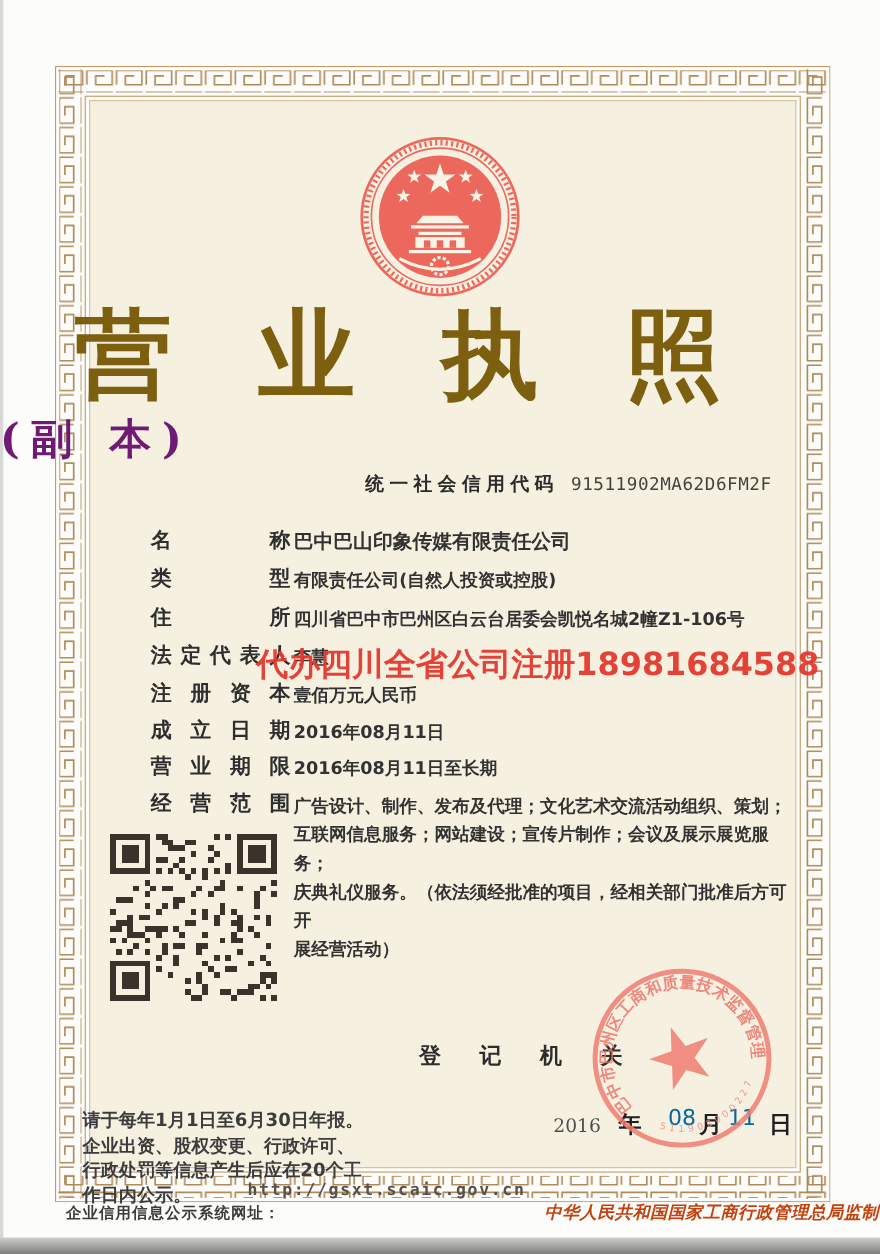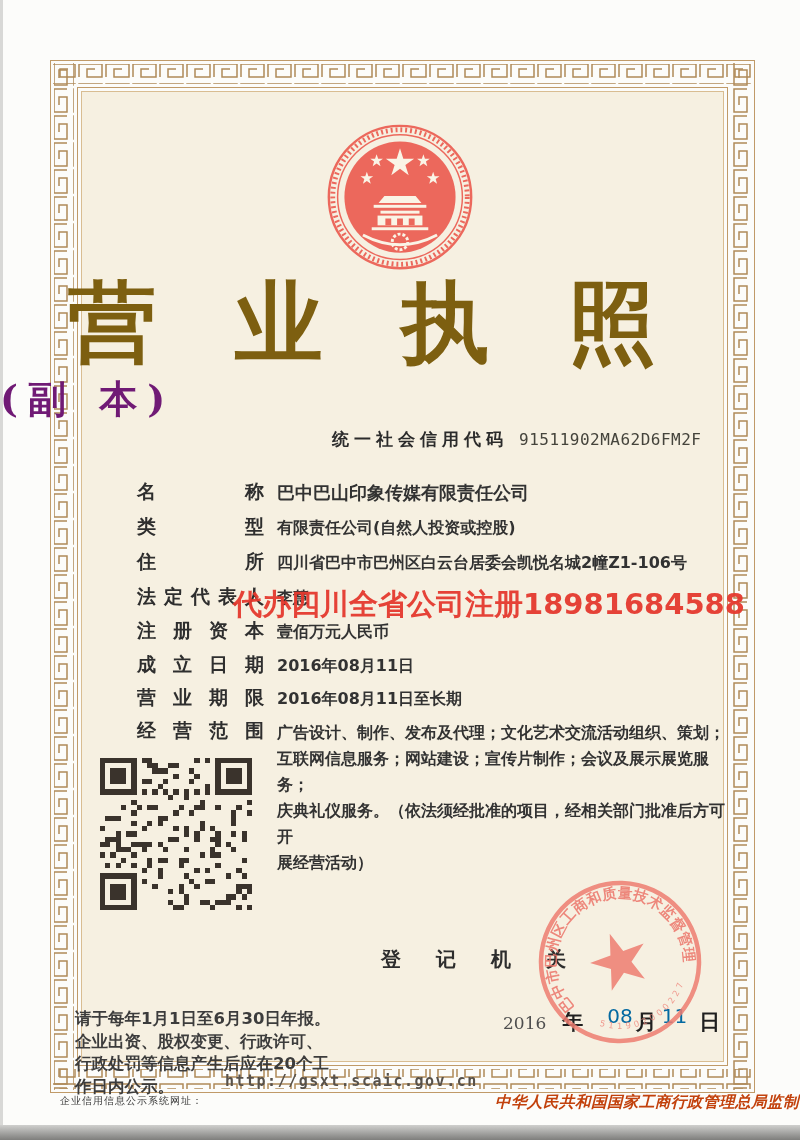--- a/index.html
+++ b/index.html
@@ -20,21 +20,21 @@
             font-family:"DejaVu Serif","Liberation Serif",serif;font-weight:bold;
             font-size:38px;color:#701a75;letter-spacing:10px;}
   .credit-line{left:332px;top:428px;z-index:3;white-space:nowrap;}
   .credit-label{font-size:17px;font-weight:700;letter-spacing:5px;color:#2b2b2b;}
   .credit-code{font-family:"DejaVu Sans Mono","Liberation Mono",monospace;
                font-size:16px;color:#45443c;margin-left:6px;letter-spacing:0.5px;}
   
   .row{position:absolute;left:137px;display:flex;align-items:flex-start;z-index:3;}
   .row .lbl{width:127px;font-size:19px;font-weight:600;color:#2e2e2e;line-height:1.15;
             text-align:justify;text-align-last:justify;flex:none;}
-  .row .val{margin-left:13px;font-size:16px;font-weight:700;color:#323232;line-height:1.2;padding-top:2px;white-space:nowrap;}
+  .row .val{margin-left:3px;font-size:16px;font-weight:700;color:#323232;line-height:1.2;padding-top:2px;white-space:nowrap;}
   .row--name .val{font-size:18px;padding-top:1px;}
   .row--scope .val{white-space:pre-line;width:460px;line-height:26px;padding-top:0;}
   
   .watermark{left:233px;top:585px;z-index:7;font-size:29px;font-weight:700;color:#e5392e;
              white-space:nowrap;letter-spacing:0px;opacity:.95;}
   
   .qr{left:100px;top:758px;z-index:3;}
   
   .reg-label{left:381px;top:946px;z-index:3;font-size:20px;font-weight:700;
              letter-spacing:14px;color:#2d2d2d;white-space:nowrap;}
@@ -48,21 +48,21 @@
   .issue-date .num{font-size:20px;font-weight:400;color:#0369a1;position:relative;top:-6px;}
   .issue-date .n-month{margin-left:24px;}
   .issue-date .u-month{margin-left:3px;}
   .issue-date .n-day{margin-left:5px;text-align:right;}
   .issue-date .u-day{margin-left:12px;}
   
   .annual-notice{left:75px;top:1008px;z-index:3;font-size:16.5px;font-weight:600;color:#3c3c3c;
                  line-height:22.5px;white-space:pre-line;}
   .site-url{left:225px;top:1072px;z-index:3;font-family:"DejaVu Sans Mono","Liberation Mono",monospace;
             font-size:15px;font-weight:700;color:#57514a;letter-spacing:1.5px;}
-  .site-label{left:60px;top:1094px;z-index:3;font-size:10px;font-weight:400;color:#3c3c3c;letter-spacing:1px;}
+  .site-label{left:60px;top:1094px;z-index:3;font-size:14px;font-weight:700;color:#3c3c3c;letter-spacing:1px;}
   .issuer{left:495px;top:1092px;z-index:3;font-size:15.5px;font-weight:600;color:#c2410c;letter-spacing:0.5px;white-space:nowrap;font-style:italic;}
 </style>
 </head>
 <body>
 
 <div class="page">
 
   <svg class="abs frame" width="705" height="1033" viewBox="0 0 705 1033">
     <defs>
       <pattern id="mh" width="27" height="20" patternUnits="userSpaceOnUse">

